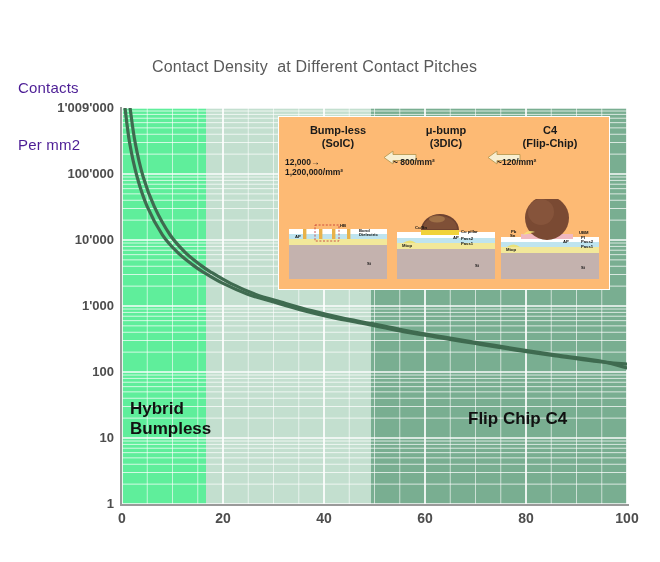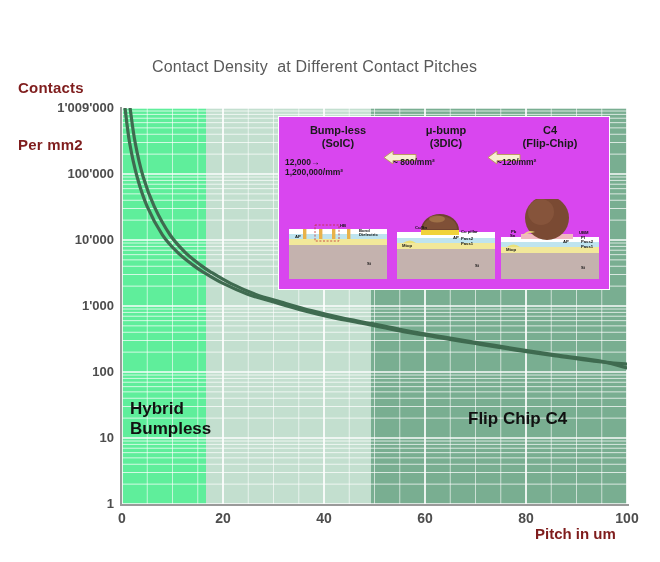--- a/index.html
+++ b/index.html
@@ -5,21 +5,21 @@
   html,body{margin:0;padding:0;}
   body{
     width:660px;height:562px;background:#ffffff;
     font-family:"Liberation Sans", sans-serif;
     position:relative;overflow:hidden;
   }
   #root{position:absolute;inset:0;}
 
   
   .axis-title{
-    position:absolute;font-weight:bold;color:#7f1d1d;
+    position:absolute;font-weight:normal;color:#4c1d95;
     font-size:15px;line-height:19px;white-space:pre;
   }
   #ylabel{left:18px;top:40px;}
   #ylabel div{letter-spacing:.2px;}
   #xlabel{left:535px;top:524px;font-size:15px;}
 
   
   #chart-title{
     position:absolute;left:152px;top:58px;width:480px;
     text-align:left;font-size:16px;color:#595959;
@@ -62,21 +62,21 @@
     position:absolute;font-weight:bold;color:#111;
     font-size:17px;line-height:20px;white-space:pre-line;text-align:left;
   }
   #cap-0{left:130px;top:399px;}
   #cap-1{left:222px;top:409px;}
   #cap-2{left:468px;top:409px;}
 
   
   #inset{
     position:absolute;left:278px;top:116px;width:330px;height:172px;
-    background:#d946ef;border:1px solid #ffffff;
+    background:#fdba74;border:1px solid #ffffff;
   }
   .col{position:absolute;top:0;width:106px;height:100%;}
   #col-0{left:6px;}
   #col-1{left:114px;}
   #col-2{left:218px;}
   .col-title{
     position:absolute;top:7px;left:0;width:106px;text-align:center;
     font-size:11px;font-weight:bold;color:#1a1a1a;line-height:13px;
     white-space:pre-line;
   }
@@ -219,21 +219,20 @@
 
   <div id="xticks">
       <div class="xtick" style="left: 102px; top: 510px;">0</div>
       <div class="xtick" style="left: 203px; top: 510px;">20</div>
       <div class="xtick" style="left: 304px; top: 510px;">40</div>
       <div class="xtick" style="left: 405px; top: 510px;">60</div>
       <div class="xtick" style="left: 506px; top: 510px;">80</div>
       <div class="xtick" style="left: 607px; top: 510px;">100</div>
     </div>
 
-  <div class="axis-title" id="xlabel">Pitch in um</div>
 
   <div class="band-caption" id="cap-0">Hybrid
 Bumpless</div>
   <div class="band-caption" id="cap-2">Flip Chip  C4</div>
 
   <div id="inset">
 
     <svg class="arrow" id="arrow-0" viewBox="0 0 34 17">
       <polygon points="1,8.5 10,2 10,5.5 33,5.5 33,11.5 10,11.5 10,15" fill="#f7efd2" stroke="#b99a52" stroke-width="0.9"></polygon>
     </svg>

